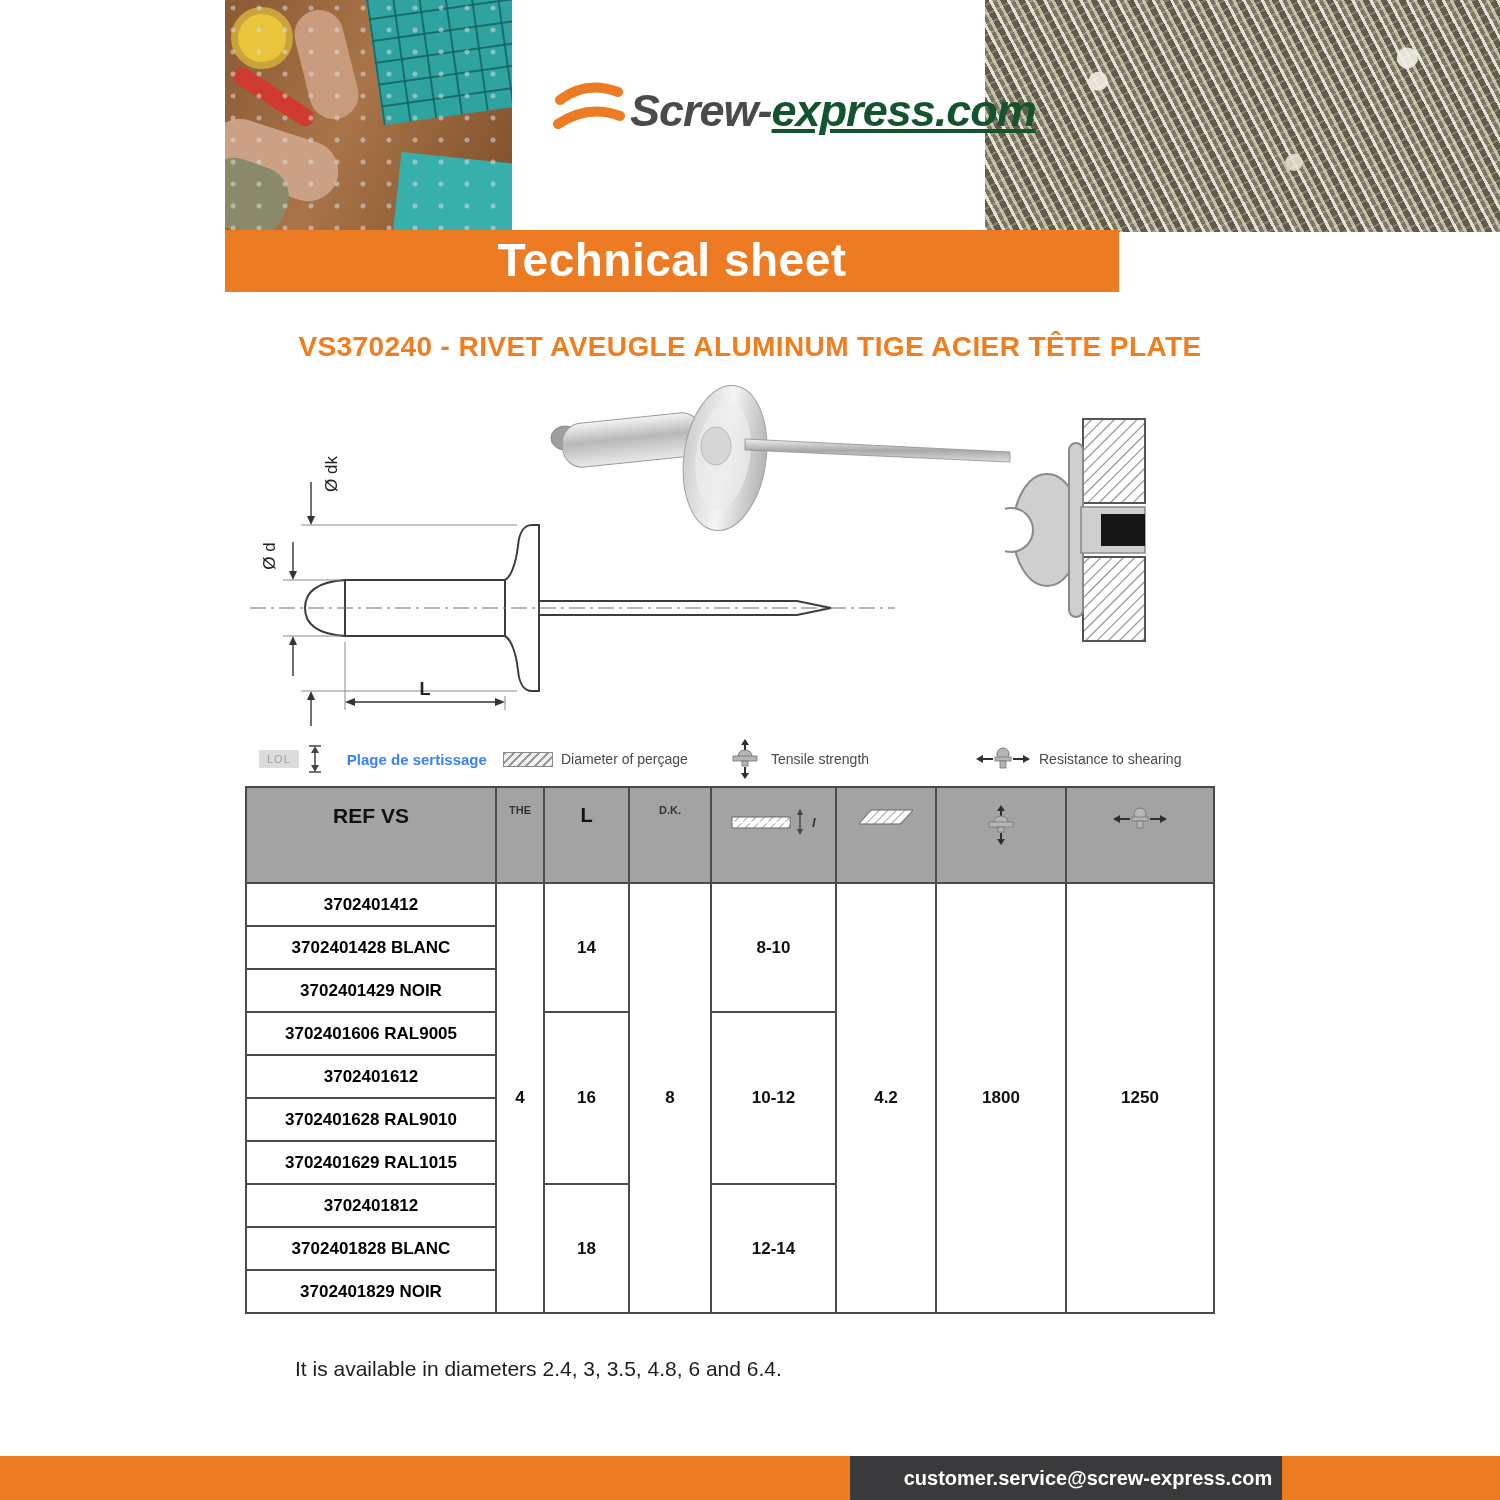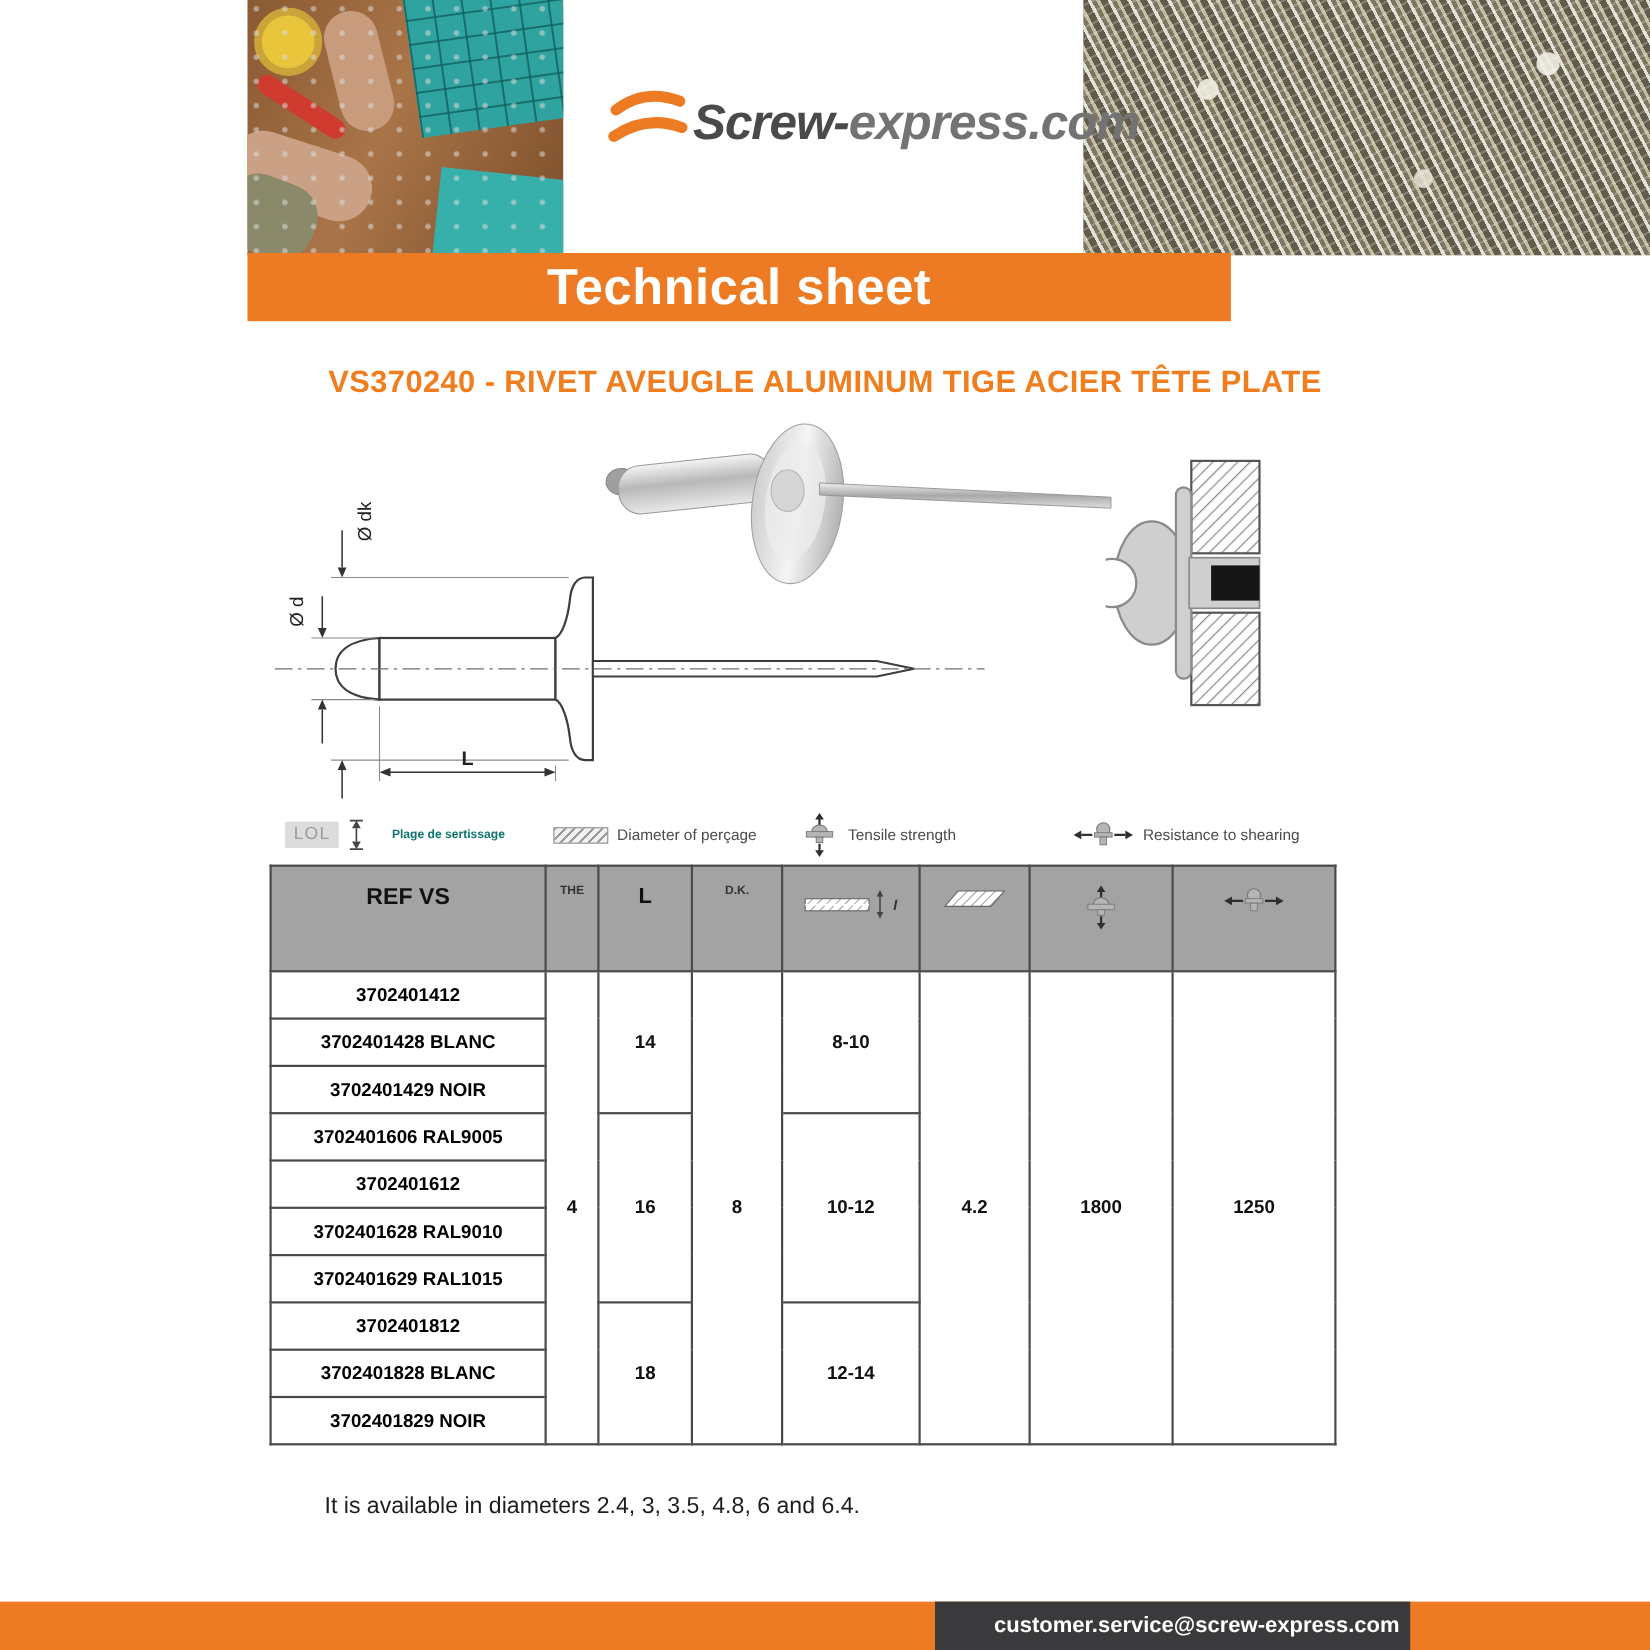--- a/index.html
+++ b/index.html
@@ -26,39 +26,39 @@
     background-image:
       radial-gradient(circle at 22% 35%,rgba(235,232,218,.95) 0 9px,transparent 10px),
       radial-gradient(circle at 60% 70%,rgba(225,220,205,.9) 0 8px,transparent 9px),
       radial-gradient(circle at 82% 25%,rgba(240,238,228,.9) 0 10px,transparent 11px),
       repeating-linear-gradient(62deg,rgba(240,238,228,.85) 0 3px,rgba(120,115,95,.85) 3px 7px,rgba(205,198,170,.85) 7px 10px,rgba(88,84,68,.85) 10px 16px);}
   .pr-glint{position:absolute;inset:0;background:repeating-linear-gradient(-28deg,rgba(255,255,255,.22) 0 2px,transparent 2px 9px);}
 
   .logo{position:absolute;left:552px;top:78px;display:flex;align-items:center;gap:4px;}
   .logo-text{font-size:45px;font-weight:bold;font-style:italic;letter-spacing:-1px;white-space:nowrap;}
   .logo-prefix{color:#4a4a4a;}
-  .logo-suffix{color:#737373;}
+  .logo-suffix{color:#14532d;text-decoration:underline;}
 
   .banner{position:absolute;left:225px;top:230px;width:894px;height:62px;background:#ED7B23;
     color:#ffffff;font-size:46px;font-weight:bold;text-align:center;line-height:60px;letter-spacing:.5px;}
 
   .doc-title{position:absolute;left:0;top:331px;width:1500px;text-align:center;
     color:#F07D1E;font-size:28px;font-weight:600;letter-spacing:.4px;}
 
   
   .fig-photo{position:absolute;left:540px;top:378px;}
   .fig-drawing{position:absolute;left:245px;top:430px;}
   .fig-cross{position:absolute;left:1005px;top:415px;}
 
   
   .legend{position:absolute;left:245px;top:740px;width:975px;height:38px;}
   .legend-item{position:absolute;display:flex;align-items:center;gap:8px;height:38px;}
-  .lol-box{background:#dcdcdc;color:#9c9c9c;font-size:16px;padding:3px 8px;letter-spacing:1px;}
+  .lol-box{background:#dcdcdc;color:#9c9c9c;font-size:11px;padding:3px 8px;letter-spacing:1px;}
   .legend-label{font-size:14px;color:#4a4a4a;white-space:nowrap;}
-  .legend-label-bold{font-size:11px;font-weight:bold;color:#0f766e;white-space:nowrap;padding-left:16px;}
+  .legend-label-bold{font-size:15px;font-weight:bold;color:#3b82f6;white-space:nowrap;padding-left:16px;}
   .hatch-swatch{width:48px;height:13px;border:1px solid #8a8a8a;
     background:repeating-linear-gradient(135deg,#9a9a9a 0 2px,#f2f2f2 2px 6px);}
 
   
   .table-wrap{position:absolute;left:245px;top:786px;}
   table{border-collapse:collapse;table-layout:fixed;}
   th,td{border:2px solid #4a4a4a;text-align:center;vertical-align:middle;padding:0;}
   thead th{height:78px;vertical-align:top;padding-top:16px;background:#a3a3a3;}
   .th-ref{font-size:21px;font-weight:bold;color:#111;}
   .th-small{font-size:11px;font-weight:600;color:#333;}

